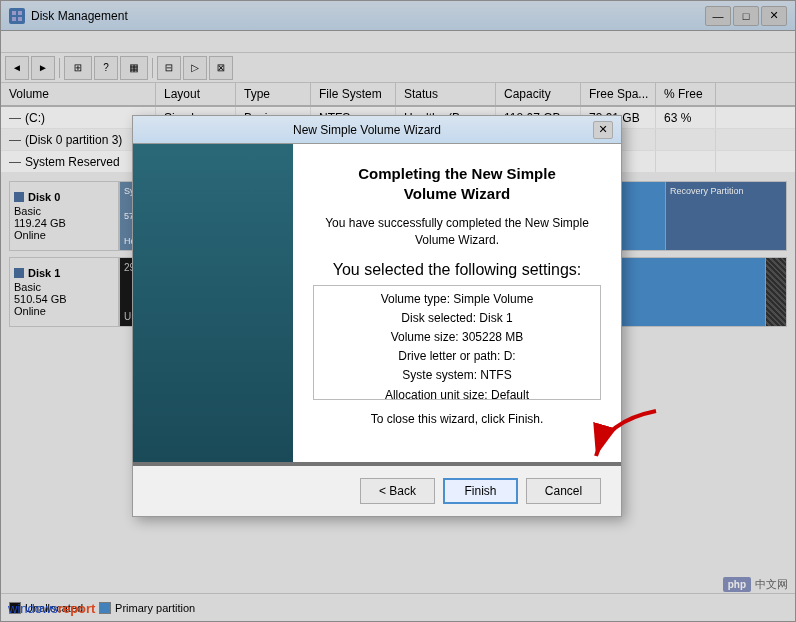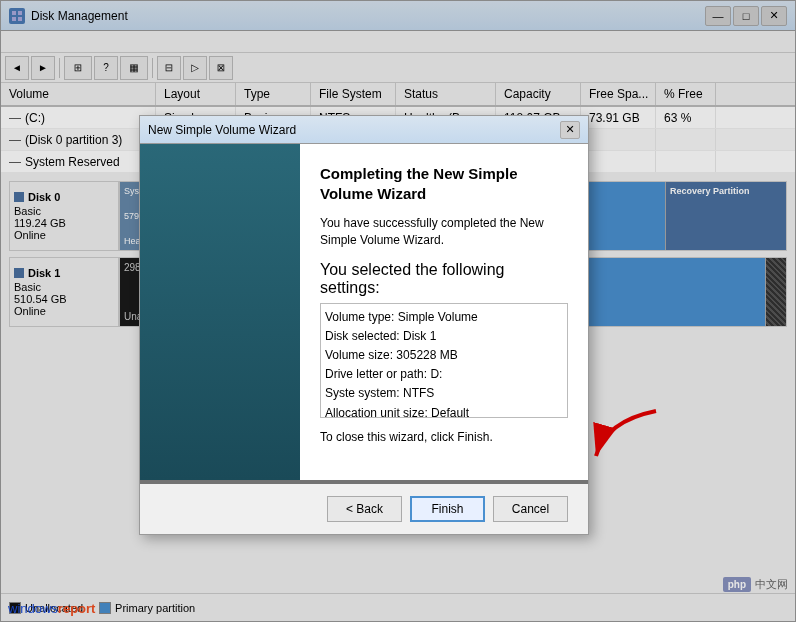--- a/index.html
+++ b/index.html
@@ -34,21 +34,21 @@
     .table-row:nth-child(odd) { background: #fff; }
     .table-row:nth-child(even) { background: #f8f8f8; }
     .td { padding: 0 8px; font-size: 12px; border-right: 1px solid #e8e8e8; height: 100%; display: flex; align-items: center; white-space: nowrap; overflow: hidden; }
 
     
     .disk-area { flex: 1; background: #f0f0f0; padding: 8px; overflow: auto; }
     .disk-row { margin-bottom: 6px; display: flex; align-items: stretch; min-height: 70px; }
     .disk-info { width: 110px; flex-shrink: 0; background: #f0f0f0; border: 1px solid #ccc; padding: 4px; font-size: 11px; display: flex; flex-direction: column; justify-content: center; }
     .disk-partitions { flex: 1; display: flex; border: 1px solid #ccc; }
     .partition { display: flex; flex-direction: column; justify-content: space-between; padding: 4px; font-size: 10px; border-right: 1px solid #aaa; overflow: hidden; }
-    .partition:last-child { border-right: none; font-weight: bold; }
+    .partition:last-child { border-right: none; }
     .partition-system { background: #6688aa; color: white; width: 60px; flex-shrink: 0; }
     .partition-c { background: #4a90d0; color: white; flex: 3; }
 
     
     .legend { height: 28px; background: #f0f0f0; border-top: 1px solid #ccc; display: flex; align-items: center; padding: 0 8px; gap: 16px; flex-shrink: 0; }
     .legend-item { display: flex; align-items: center; gap: 4px; font-size: 11px; }
     .legend-box { width: 12px; height: 12px; border: 1px solid #888; }
 
     
     .watermark { position: absolute; bottom: 30px; right: 8px; display: flex; align-items: center; gap: 4px; }
@@ -57,21 +57,21 @@
 
     
     .windows-report { position: absolute; bottom: 6px; left: 8px; font-size: 13px; }
     .windows-text { color: #1d4ed8; font-weight: 300; }
     .report-text { color: #f25022; font-weight: 600; }
 
     
     .dialog-overlay { position: absolute; top: 0; left: 0; right: 0; bottom: 0; background: rgba(0,0,0,0.1); z-index: 10; }
 
     
-    .wizard-dialog { position: absolute; top: 115px; left: 139px; width: 450px; background: white; border: 1px solid #999; box-shadow: 4px 4px 12px rgba(0,0,0,0.3); z-index: 20; display: flex; flex-direction: column; }
+    .wizard-dialog { position: absolute; top: 115px; left: 132px; width: 490px; background: white; border: 1px solid #999; box-shadow: 4px 4px 12px rgba(0,0,0,0.3); z-index: 20; display: flex; flex-direction: column; text-align: center; }
     .wizard-title-bar { background: linear-gradient(to bottom, #d8e4f0, #c5d9ed); height: 28px; display: flex; align-items: center; padding: 0 8px; border-bottom: 1px solid #999; }
     .wizard-title-text { font-size: 12px; flex: 1; }
     .wizard-close-btn { width: 20px; height: 18px; background: #d0d0d0; border: 1px solid #aaa; border-radius: 2px; display: flex; align-items: center; justify-content: center; cursor: pointer; font-size: 11px; }
 
     .wizard-body { display: flex; flex: 1; }
     .wizard-left { width: 160px; background: linear-gradient(to bottom, #2a6878, #1a4a58); flex-shrink: 0; }
     .wizard-right { flex: 1; padding: 20px; display: flex; flex-direction: column; }
 
     .wizard-heading { font-size: 15px; font-weight: bold; color: #000; margin-bottom: 12px; line-height: 1.3; }
     .wizard-subtext { font-size: 12px; color: #000; margin-bottom: 12px; line-height: 1.4; }

